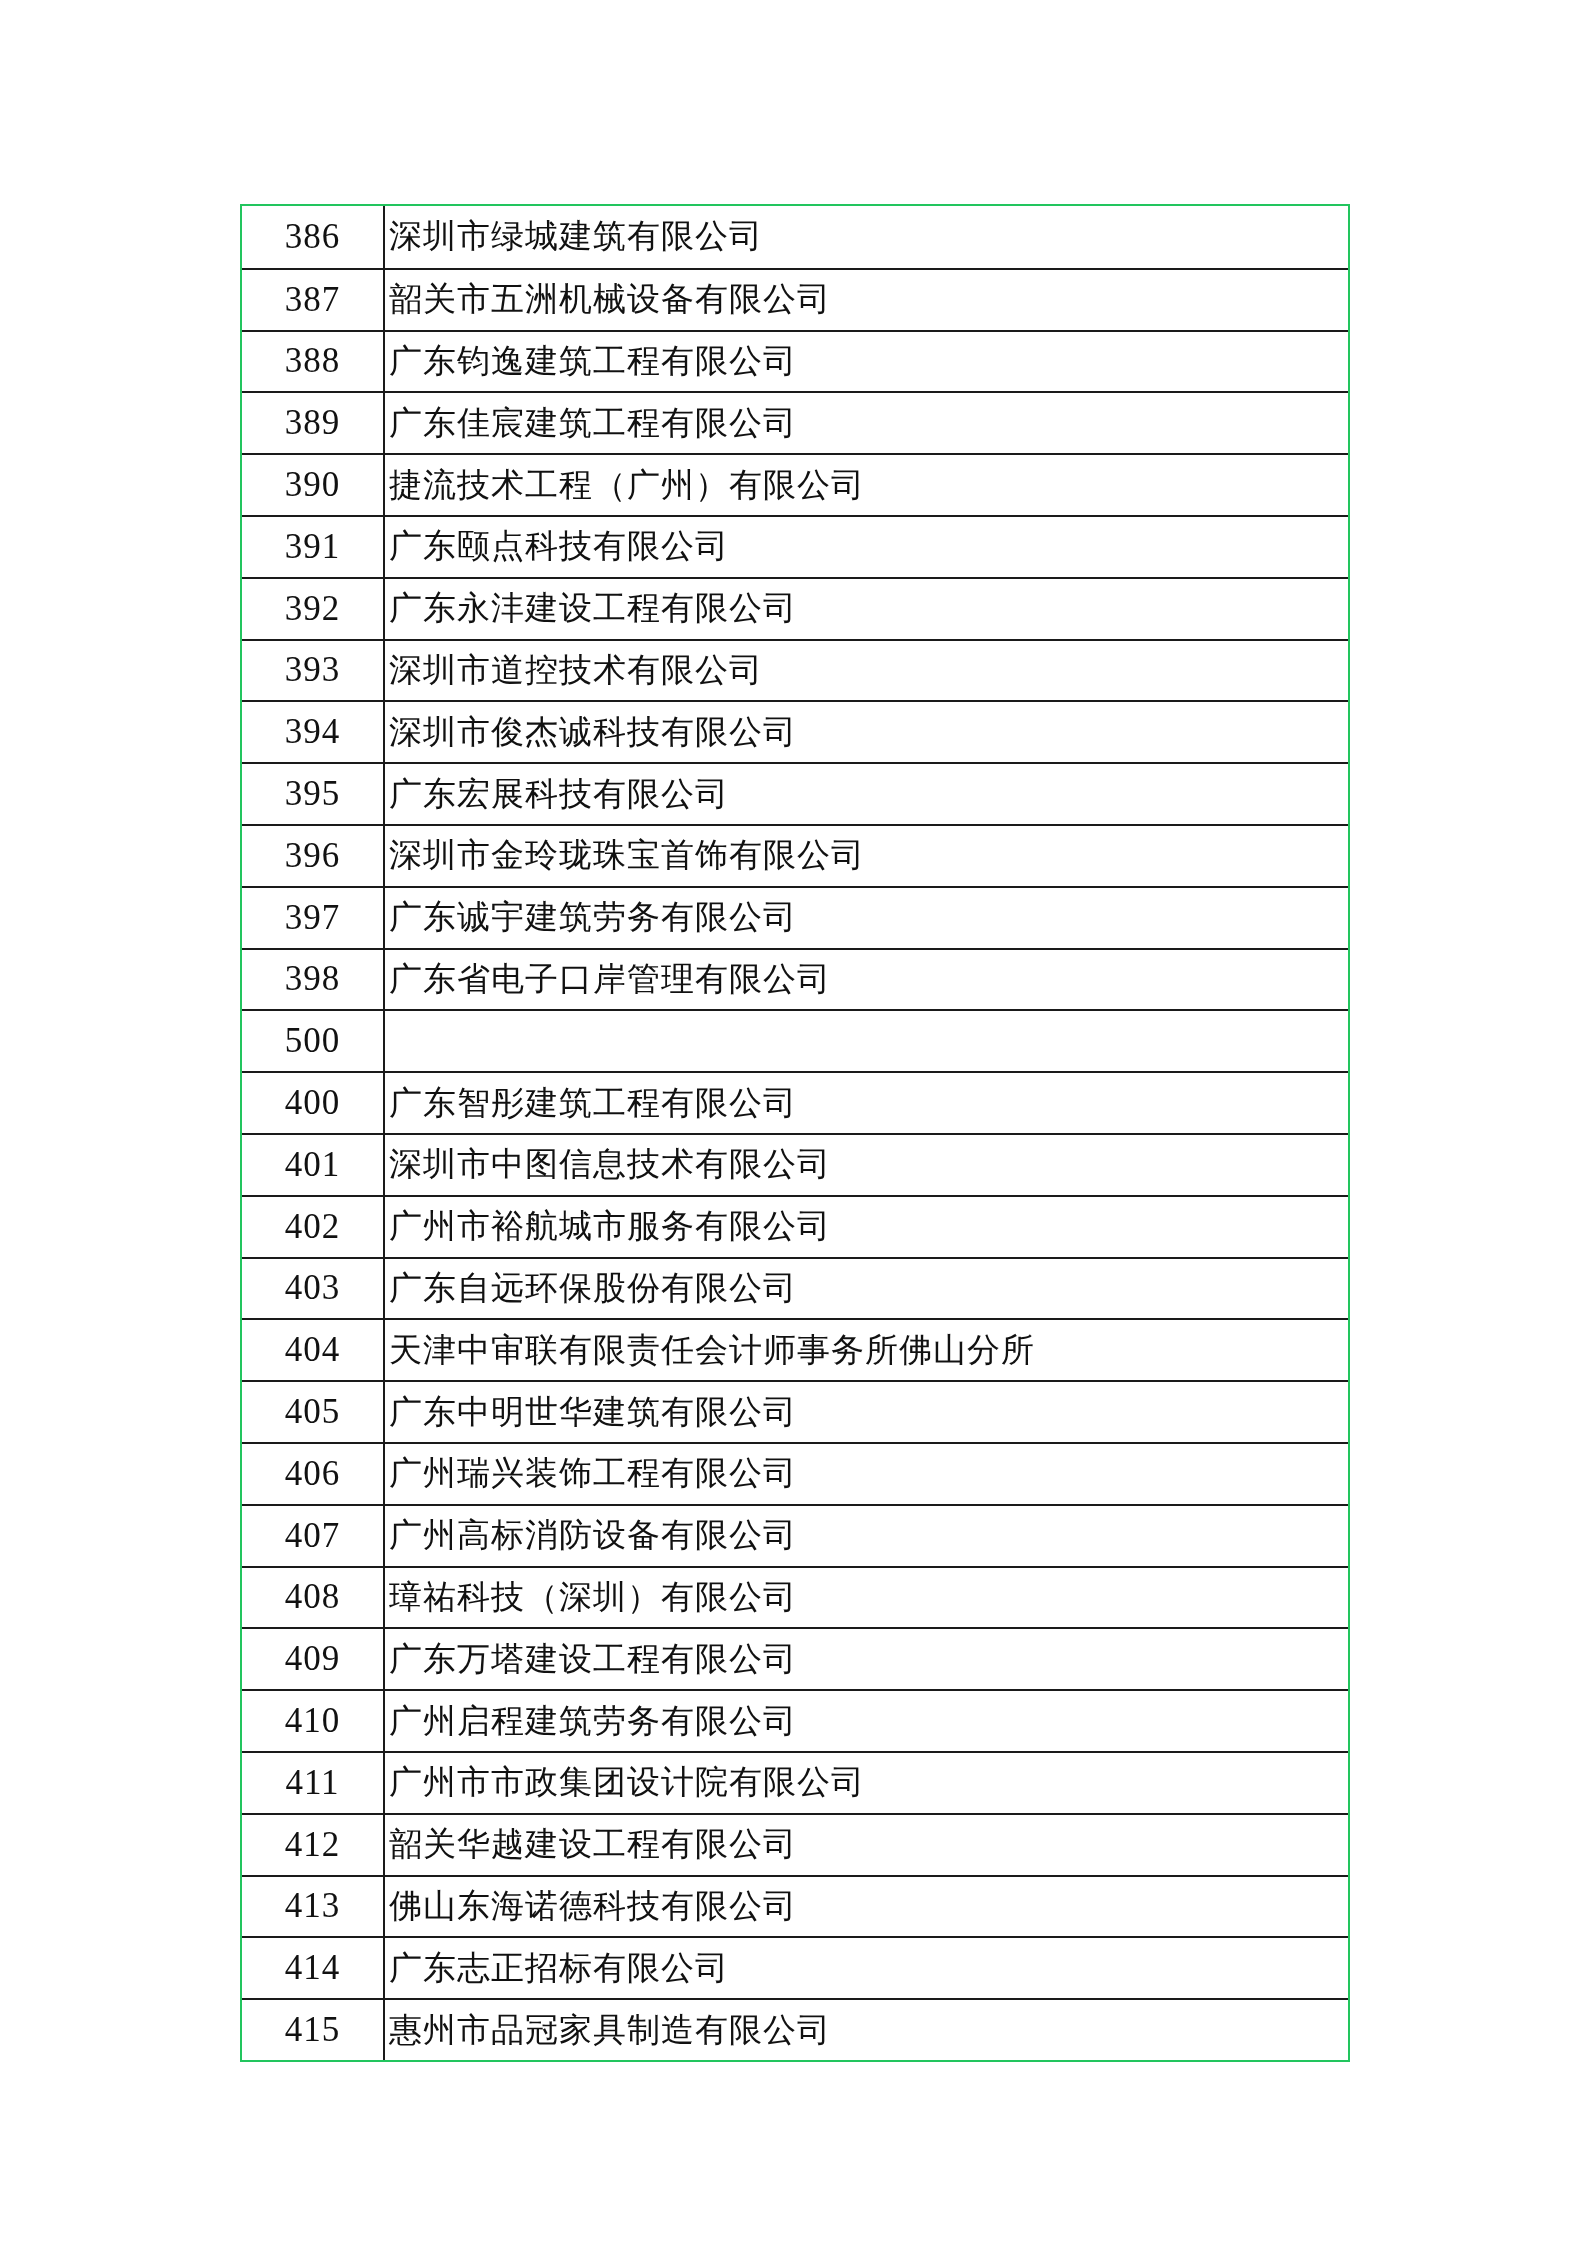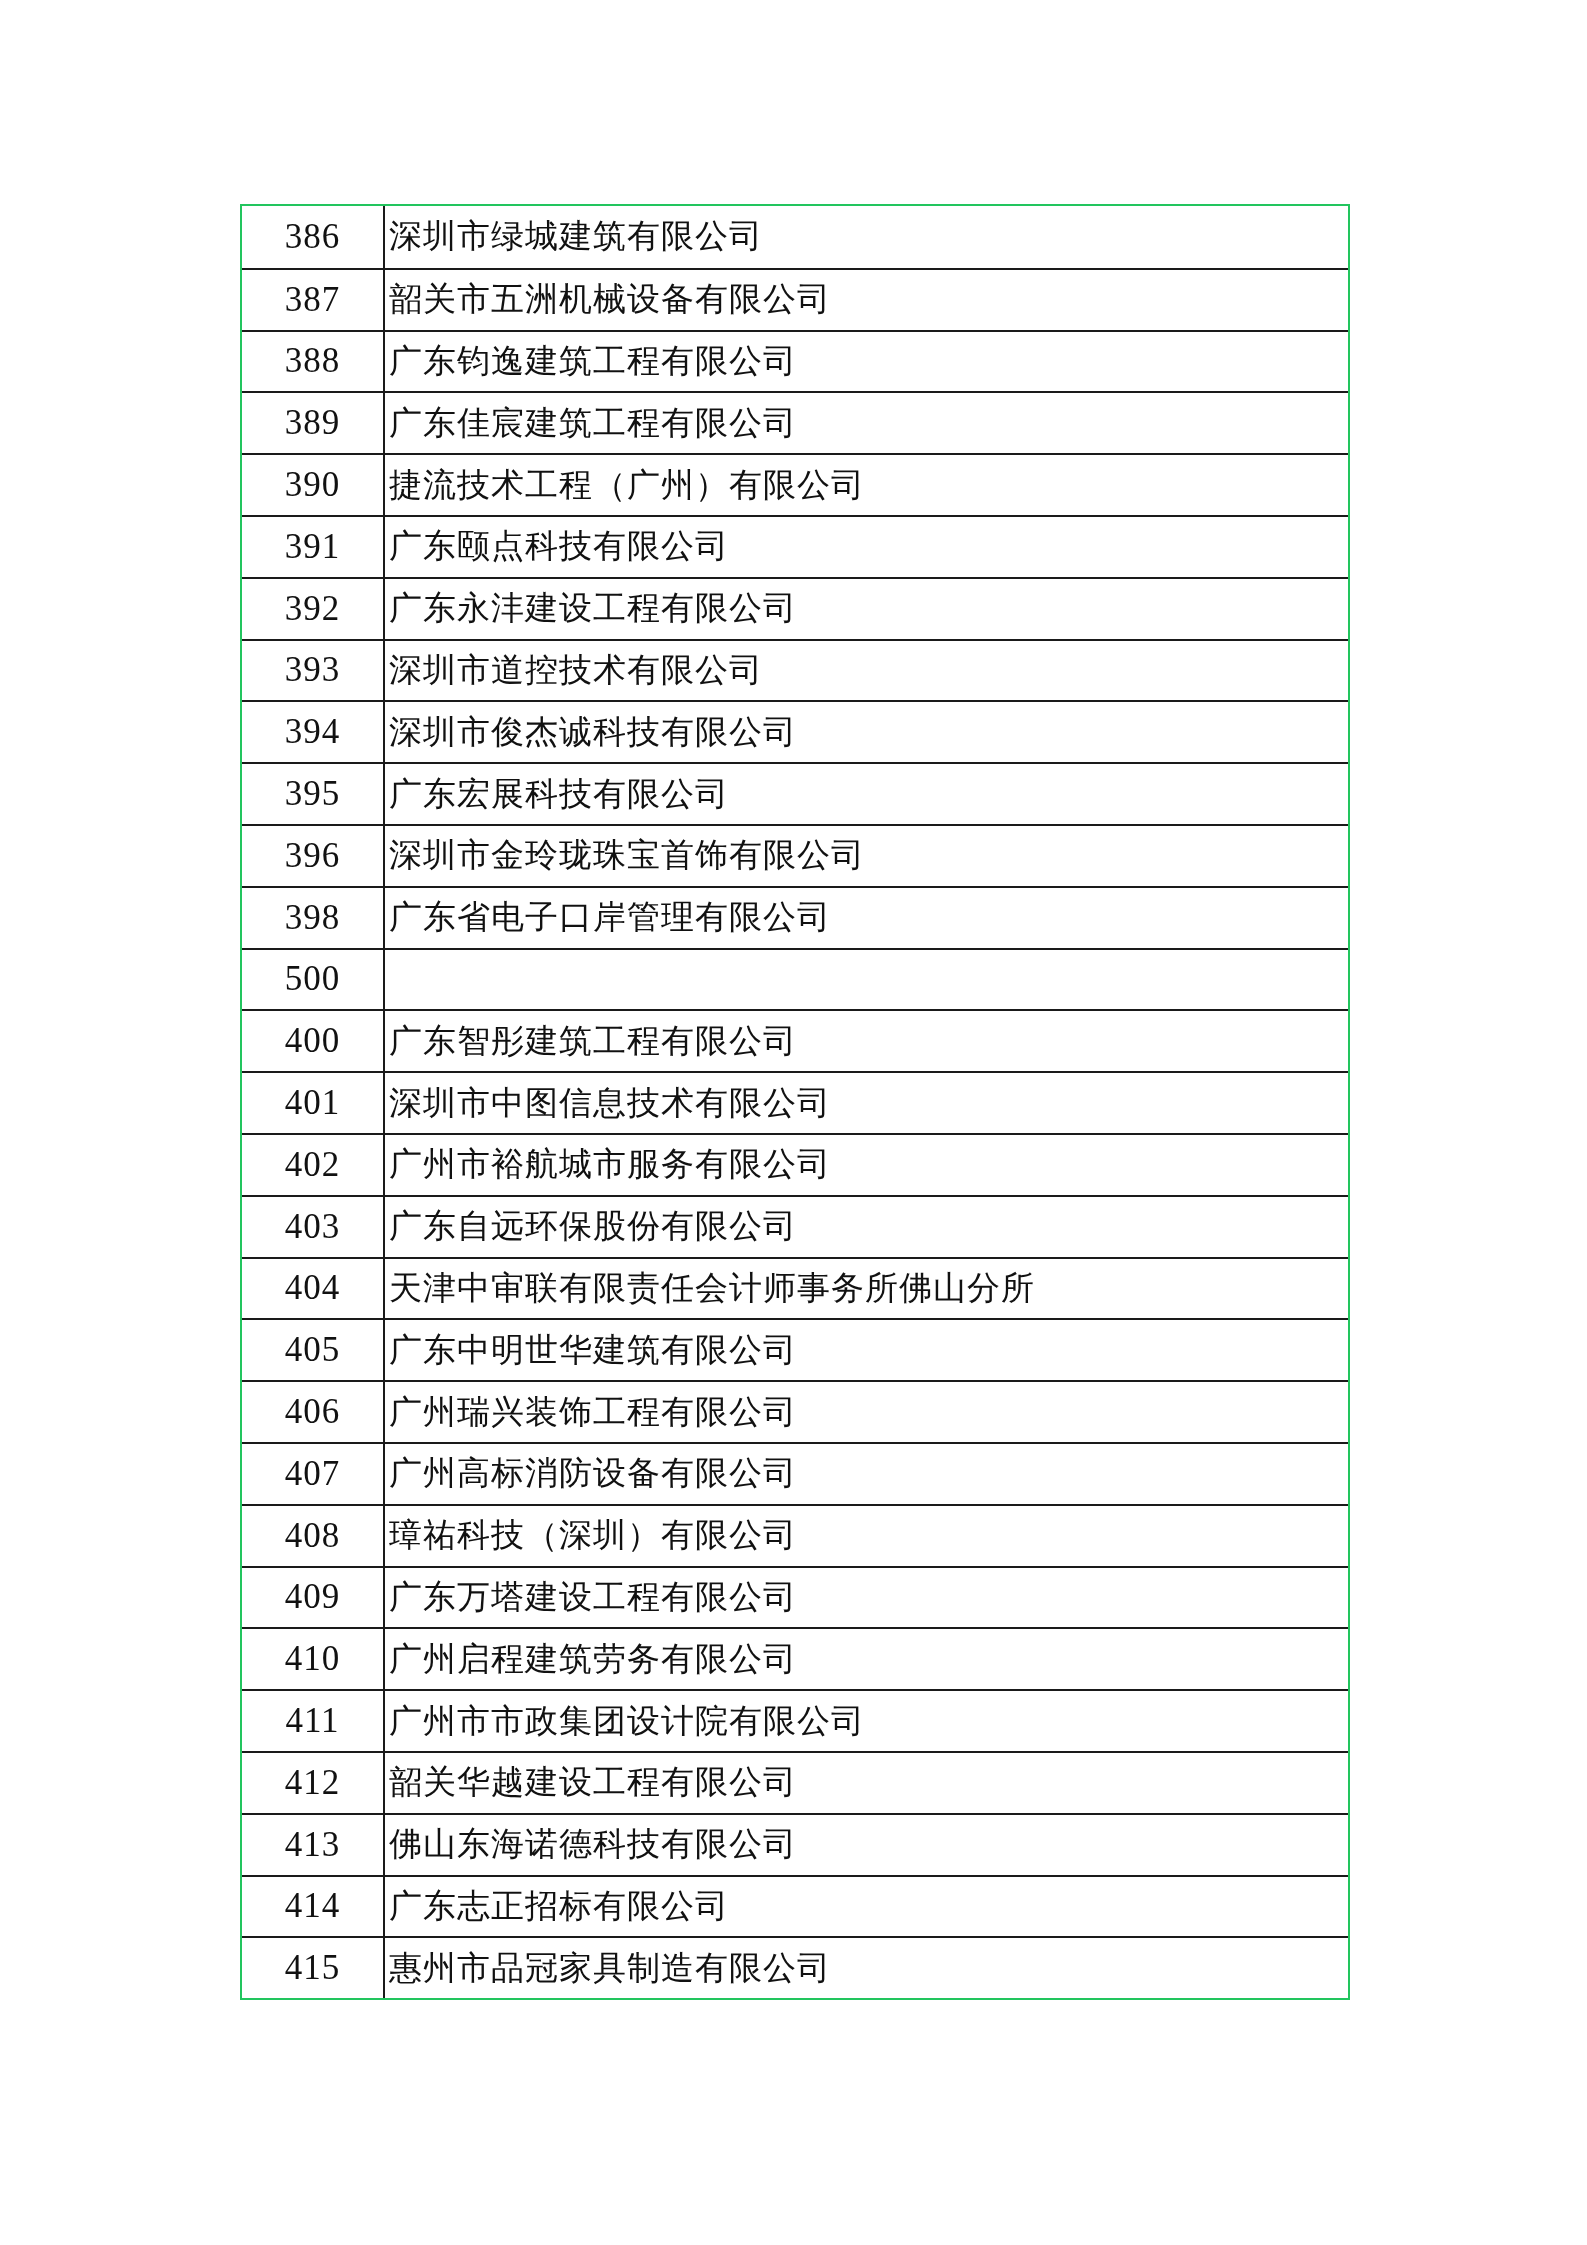--- a/index.html
+++ b/index.html
@@ -109,20 +109,24 @@
   <div class="row">
     <div class="cell-no">395</div>
     <div class="cell-name">广东宏展科技有限公司</div>
   </div>
 
   <div class="row">
     <div class="cell-no">396</div>
     <div class="cell-name">深圳市金玲珑珠宝首饰有限公司</div>
   </div>
 
+  <div class="row">
+    <div class="cell-no">397</div>
+    <div class="cell-name">广东诚宇建筑劳务有限公司</div>
+  </div>
 
   <div class="row">
     <div class="cell-no">398</div>
     <div class="cell-name">广东省电子口岸管理有限公司</div>
   </div>
 
   <div class="row">
     <div class="cell-no">500</div>
   </div>
 

